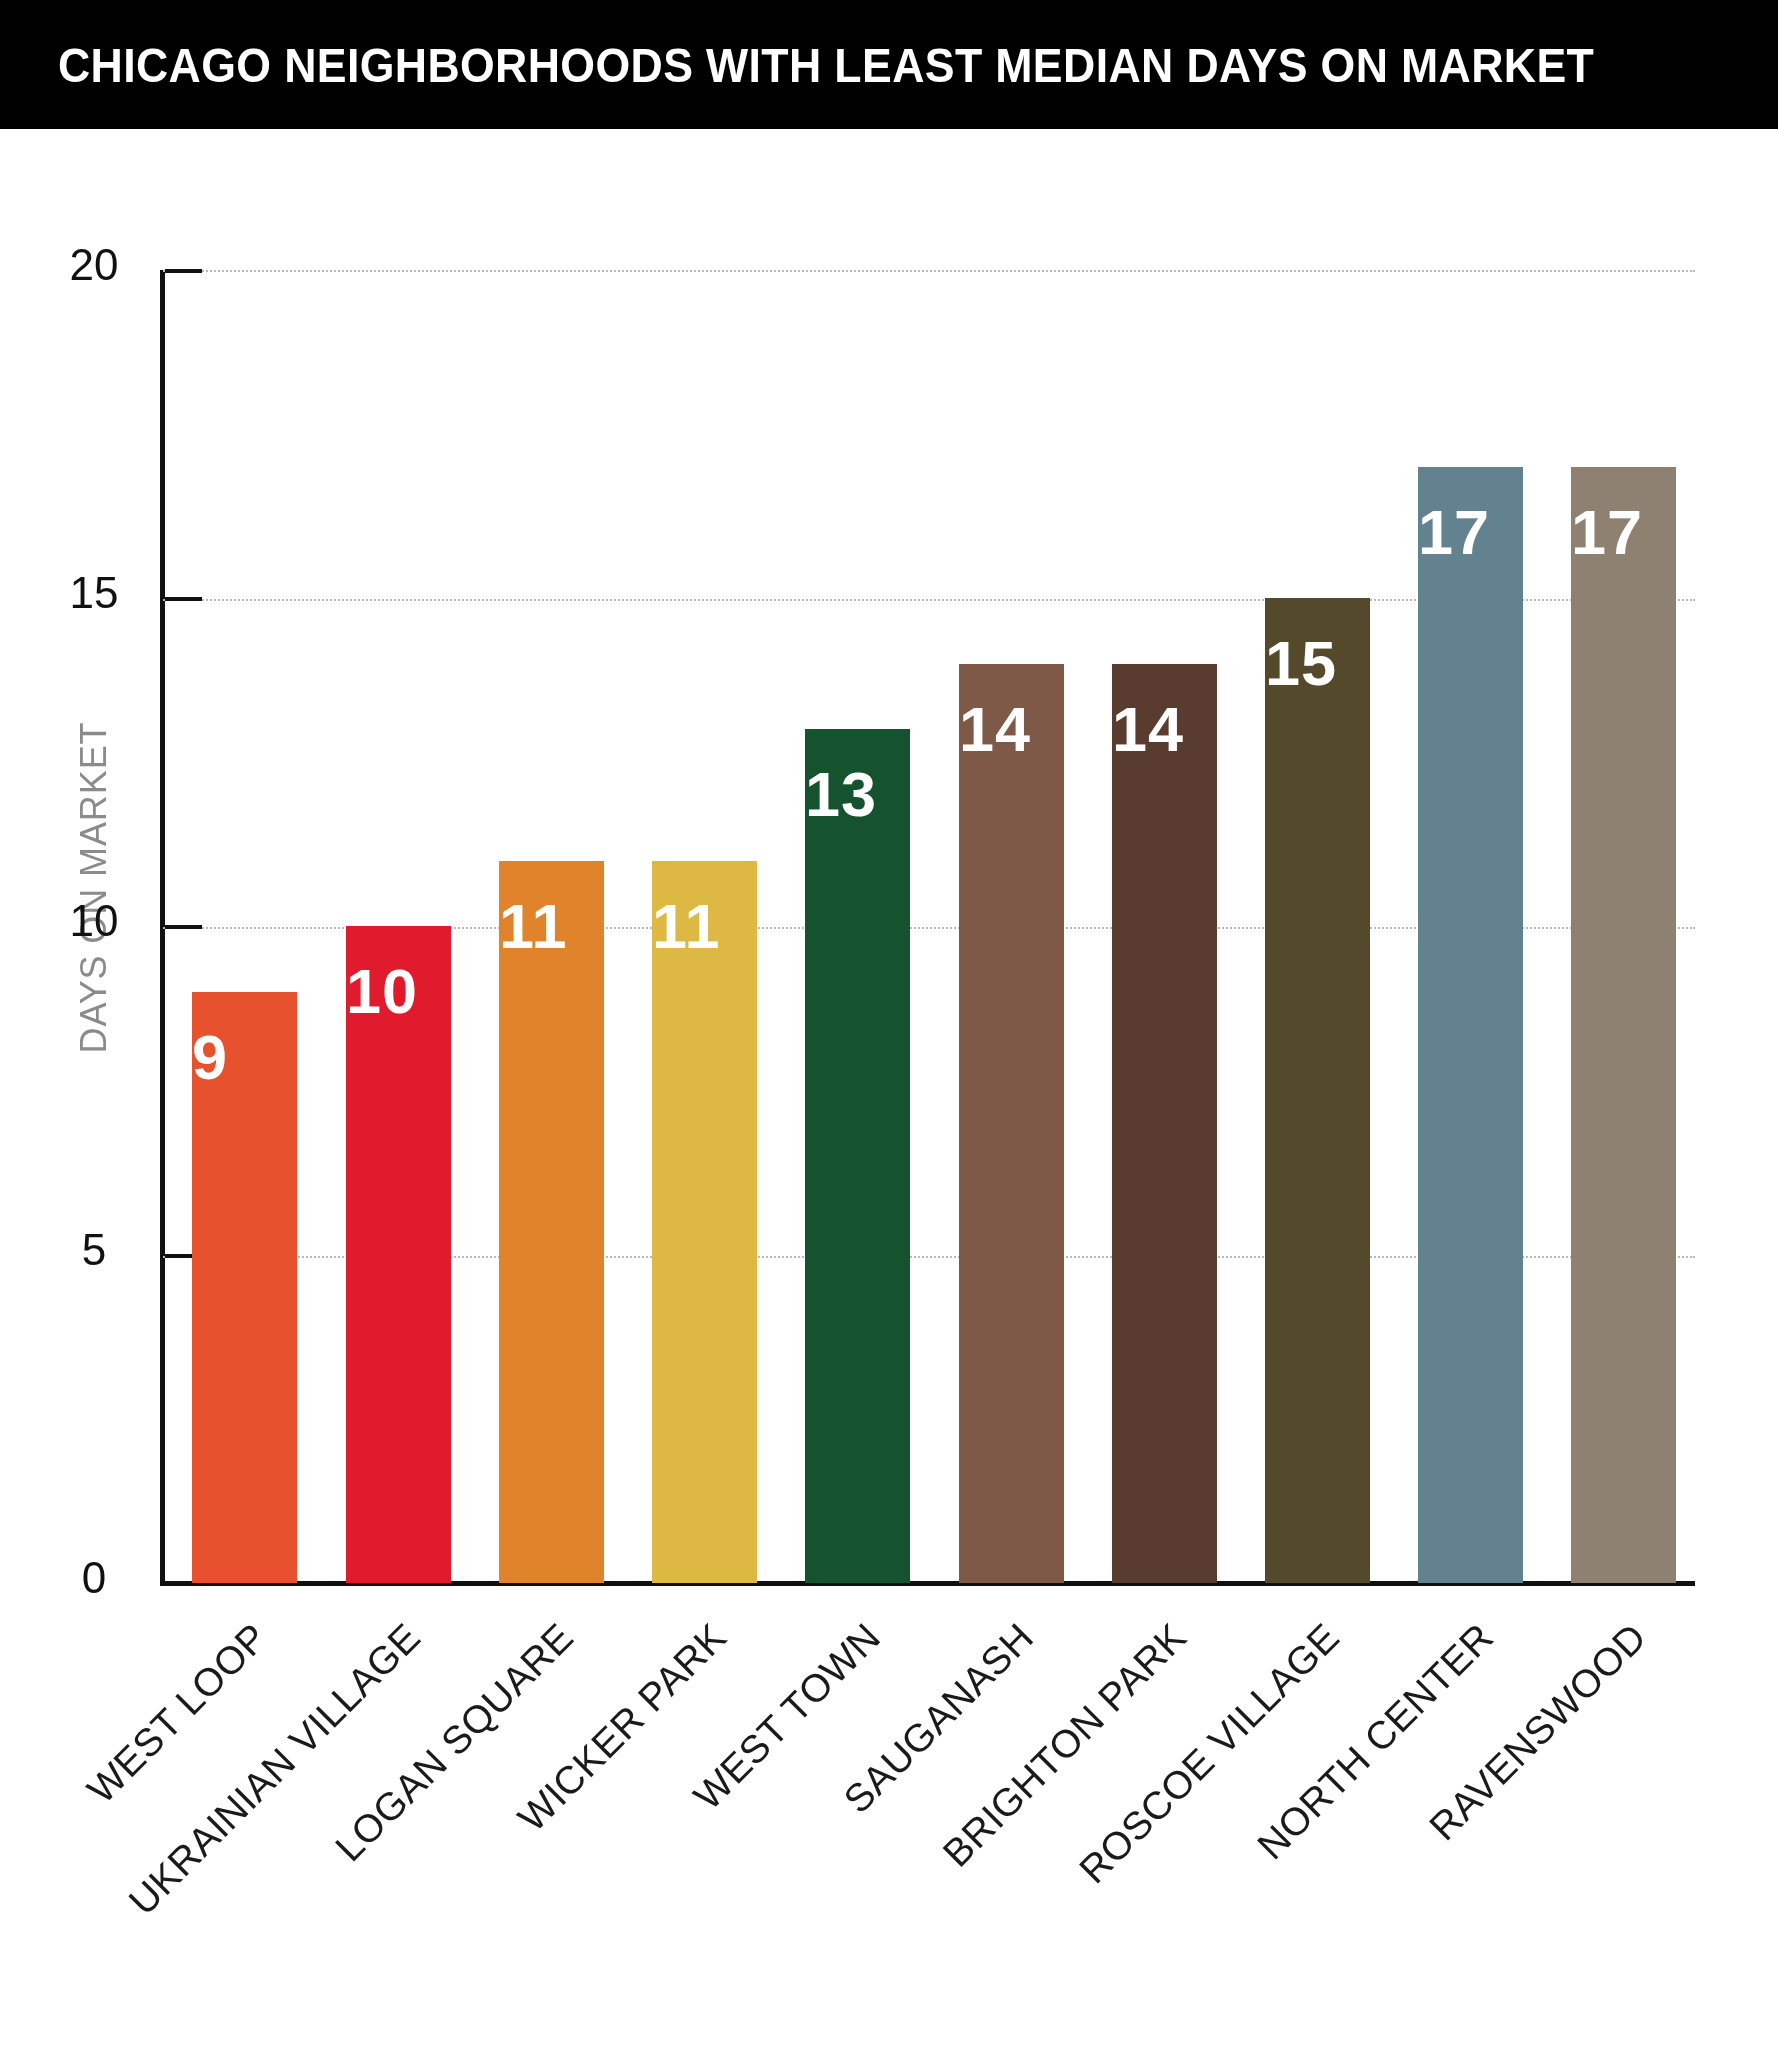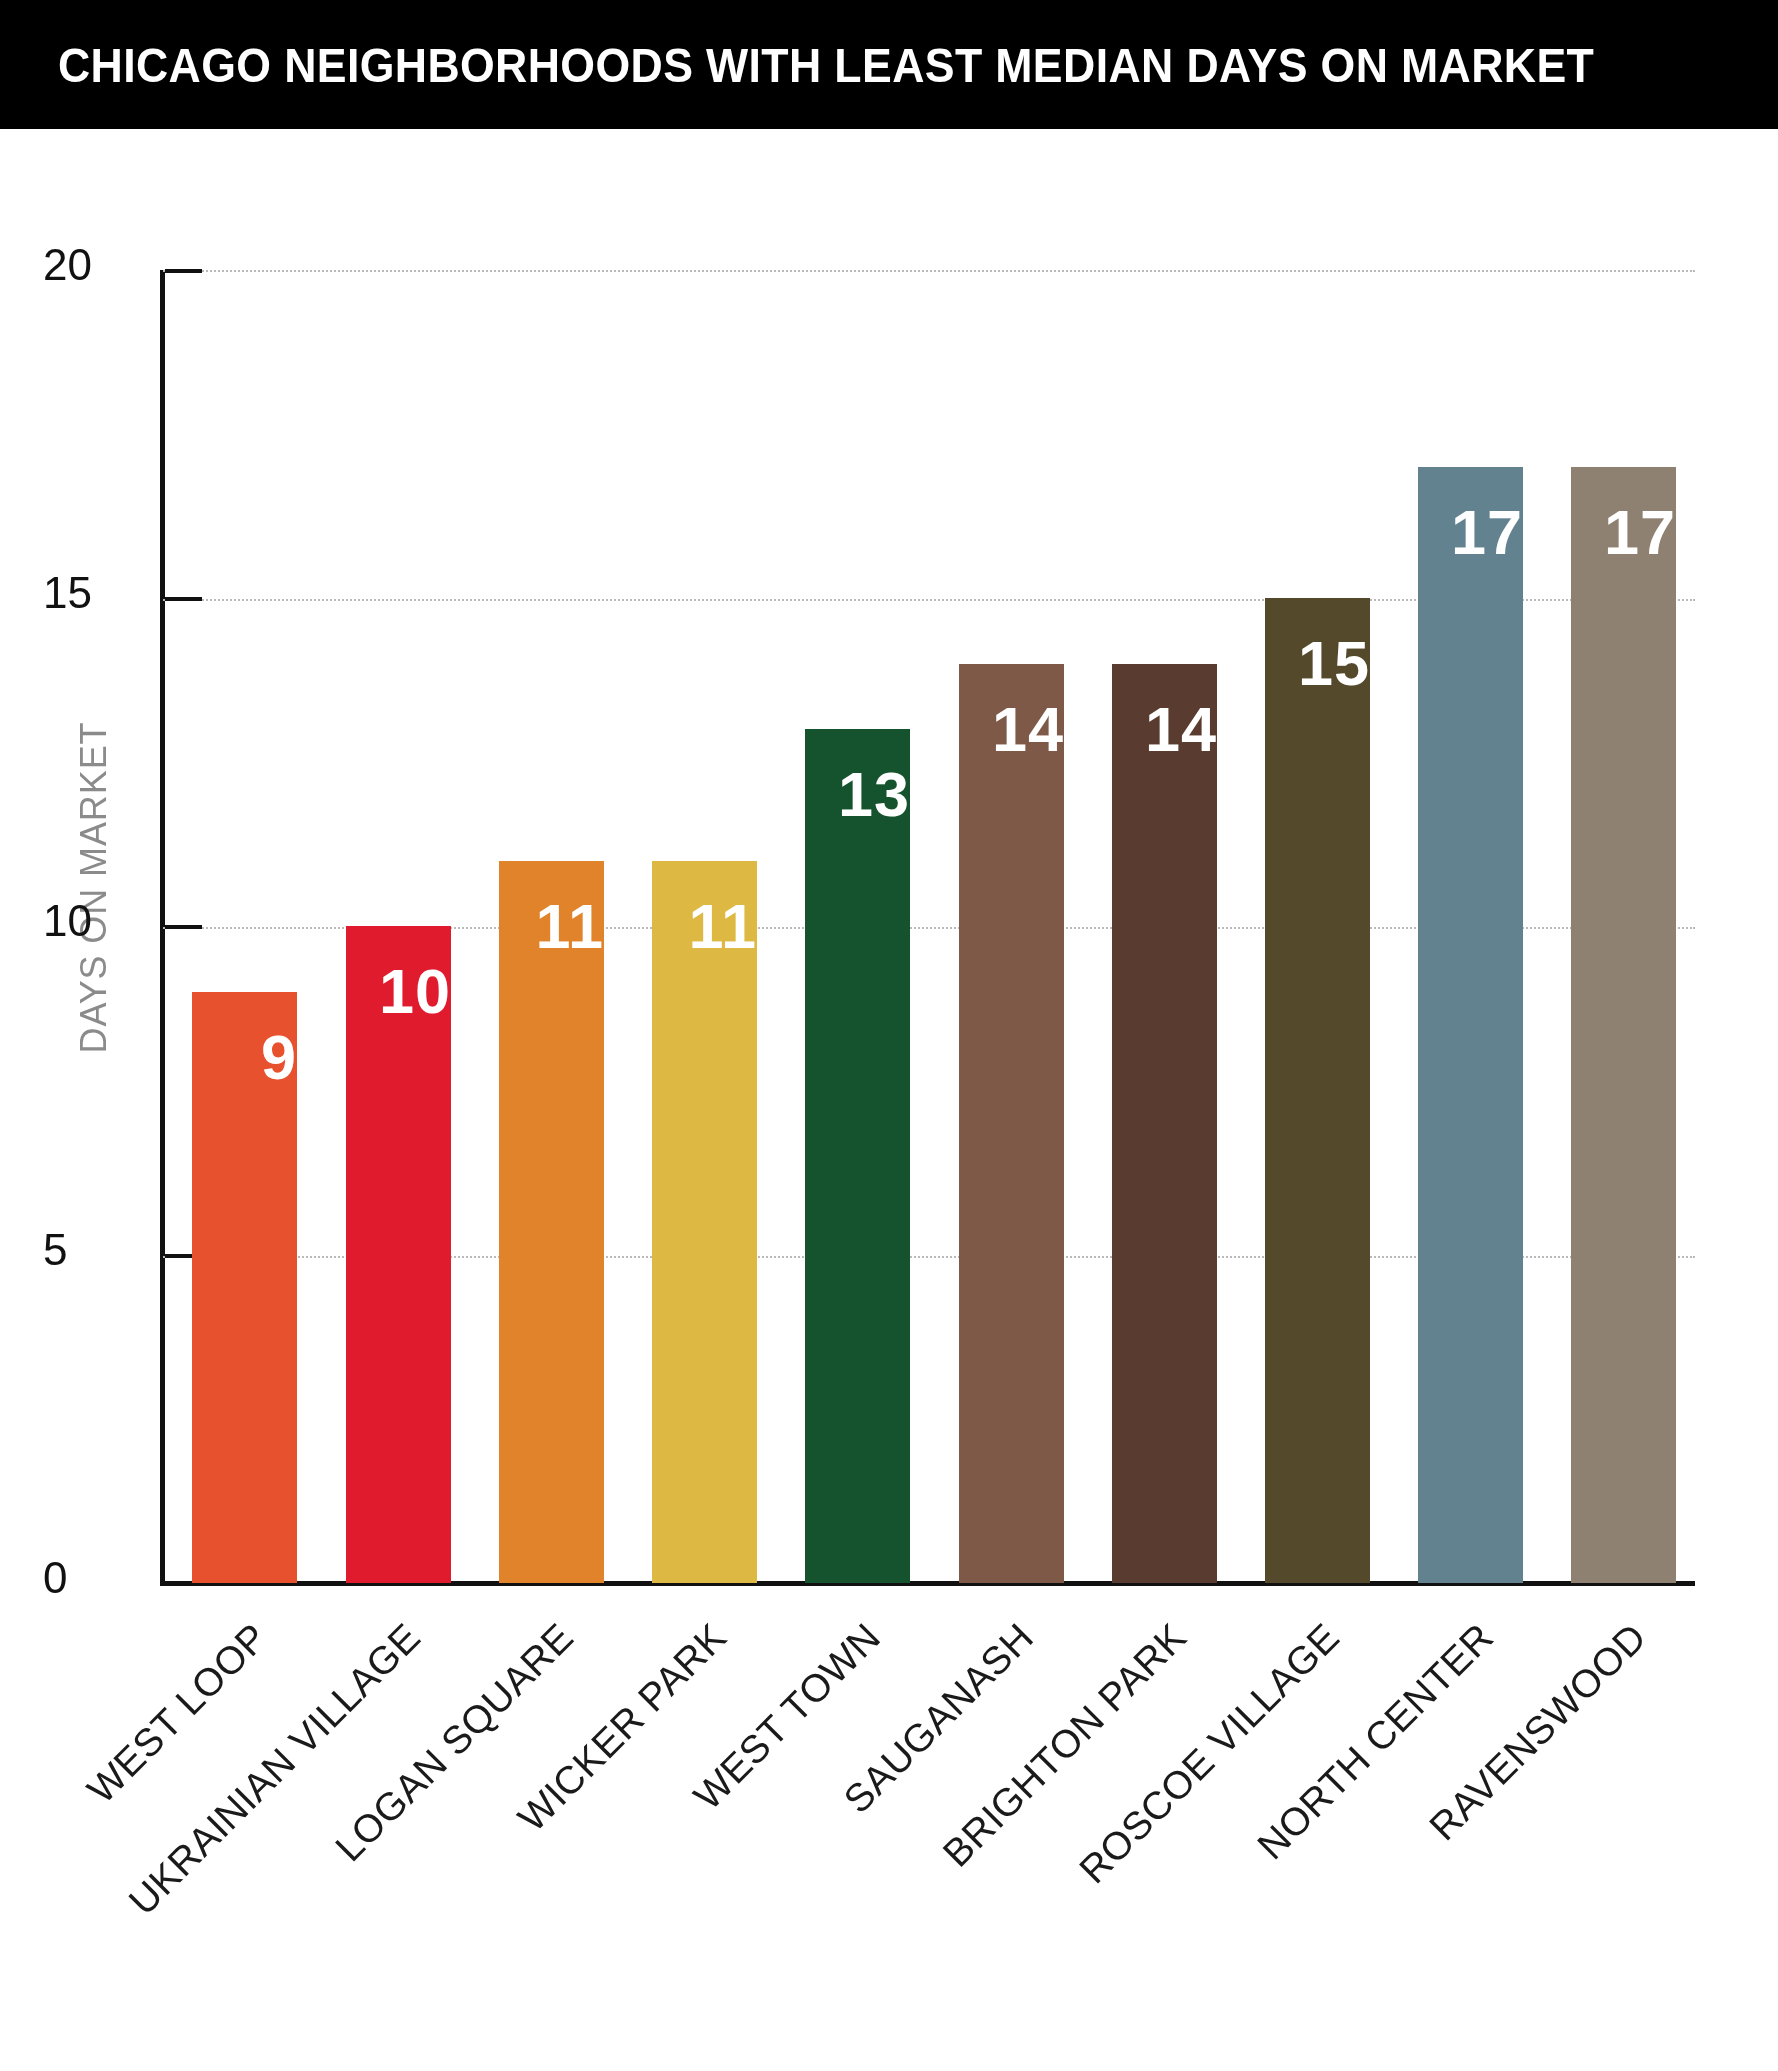--- a/index.html
+++ b/index.html
@@ -91,21 +91,21 @@
     height: 4.3px;
     background: #111111;
   }
 
   .y-tick-label {
     position: absolute;
     right: 1716px;  
     color: #111111;
     font-size: 44px;
     font-family: "Liberation Sans", sans-serif;
-    text-align: left;
+    text-align: center;
     width: 102px;
   }
 
   #y-axis-title {
     position: absolute;
     left: -60px;
     top: 750px;
     width: 307px;
     text-align: center;
     color: #8b8b8b;
@@ -120,21 +120,21 @@
   
   .bar {
     position: absolute;
     bottom: 0;
   }
   .bar-value {
     position: absolute;
     left: 0;
     width: 100%;
     top: 34px;
-    text-align: right;
+    text-align: left;
     color: #ffffff;
     font-family: "Liberation Sans Narrow", "Liberation Sans", sans-serif;
     font-size: 63px;
     font-weight: bold;
     line-height: 1;
     letter-spacing: 0.9px;
   }
 
   
   .x-label {

